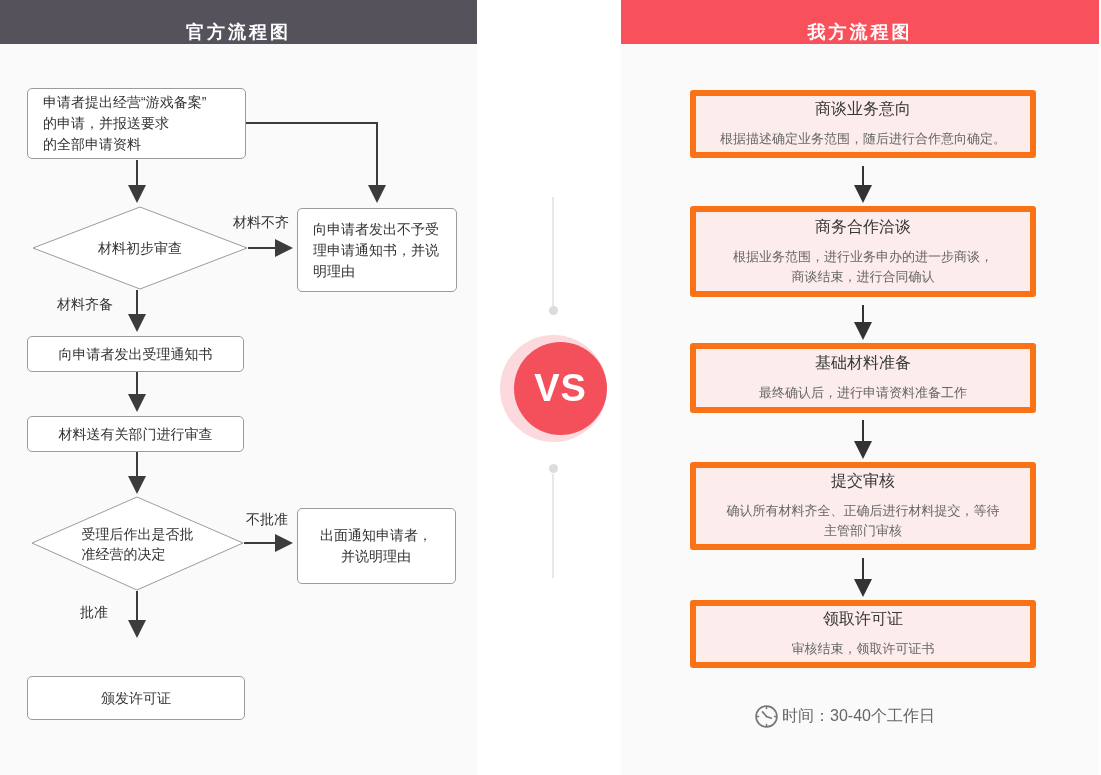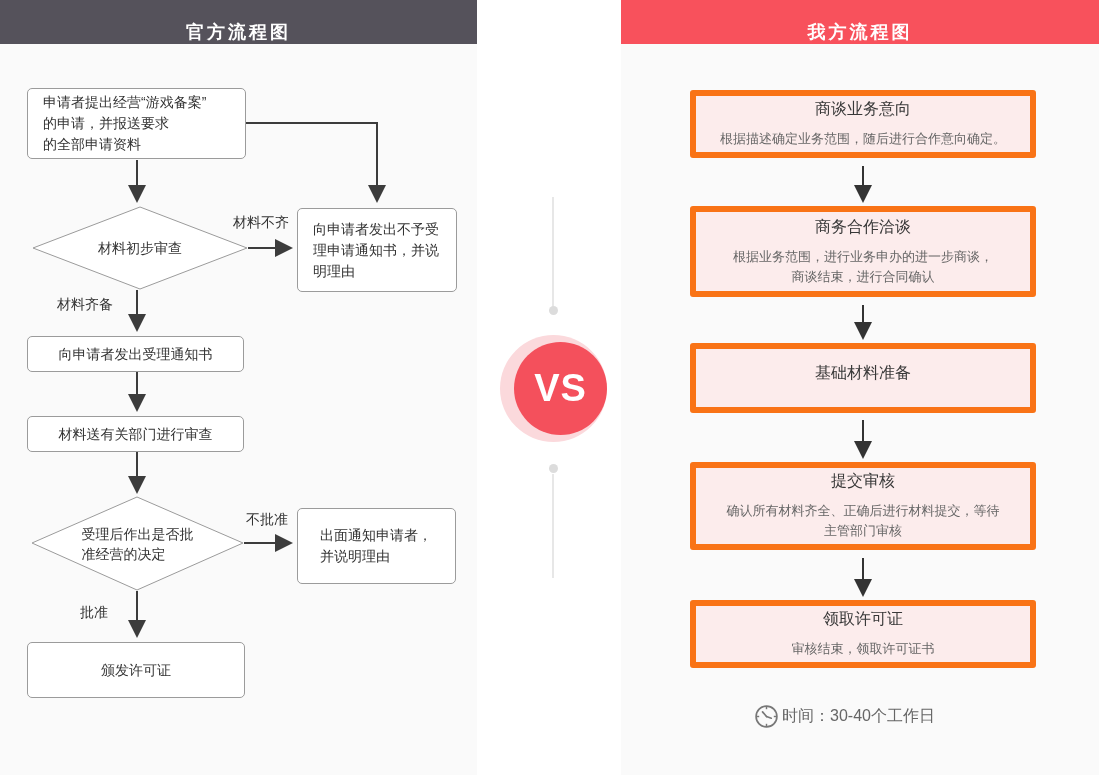--- a/index.html
+++ b/index.html
@@ -104,26 +104,26 @@
 
   <div class="fc-box fc-center" style="left:27px; top:416px; width:217px; height:36px;">材料送有关部门进行审查</div>
 
   <div class="fc-box fc-center" style="left:27px; top:336px; width:217px; height:36px;">向申请者发出受理通知书</div>
 
   <div class="dm-text" style="left:32px; top:497px; width:211px; height:93px;">受理后作出是否批
 准经营的决定</div>
 
   <span class="edge-lbl" style="left:246px; top:511px;">不批准</span>
 
-  <div class="fc-box fc-left" style="left:297px; top:508px; width:159px; height:76px; padding-left:22px;">出面通知申请者，
+  <div class="fc-box fc-left" style="left:297px; top:508px; width:159px; height:76px; padding-left:22px;text-align:center;">出面通知申请者，
 并说明理由</div>
 
   <span class="edge-lbl" style="left:80px; top:604px;">批准</span>
 
-  <div class="fc-box fc-center" style="left:27px; top:642px; width:218px; height:56px;">颁发许可证</div>
+  <div class="fc-box fc-center" style="left:27px; top:676px; width:218px; height:44px;">颁发许可证</div>
 </div>
 
 <div class="vs-line" style="top:197px; height:110px;"></div>
 <div class="vs-dot" style="top:306px;"></div>
 <div class="vs-outer">
   <div class="vs-inner">VS</div>
 </div>
 <div class="vs-dot" style="top:464px;"></div>
 <div class="vs-line" style="top:474px; height:104px;"></div>
 
@@ -150,20 +150,21 @@
   </div>
 
   <div class="step-box" style="top:206px; height:91px;">
     <div class="step-title">商务合作洽谈</div>
     <div class="step-desc">根据业务范围，进行业务申办的进一步商谈，
 商谈结束，进行合同确认</div>
   </div>
 
   <div class="step-box" style="top:343px; height:70px;">
     <div class="step-title">基础材料准备</div>
+    <div class="step-desc">最终确认后，进行申请资料准备工作</div>
   </div>
 
   <div class="step-box" style="top:462px; height:88px;">
     <div class="step-title">提交审核</div>
     <div class="step-desc">确认所有材料齐全、正确后进行材料提交，等待
 主管部门审核</div>
   </div>
 
   <div class="step-box" style="top:600px; height:68px;">
     <div class="step-title">领取许可证</div>

